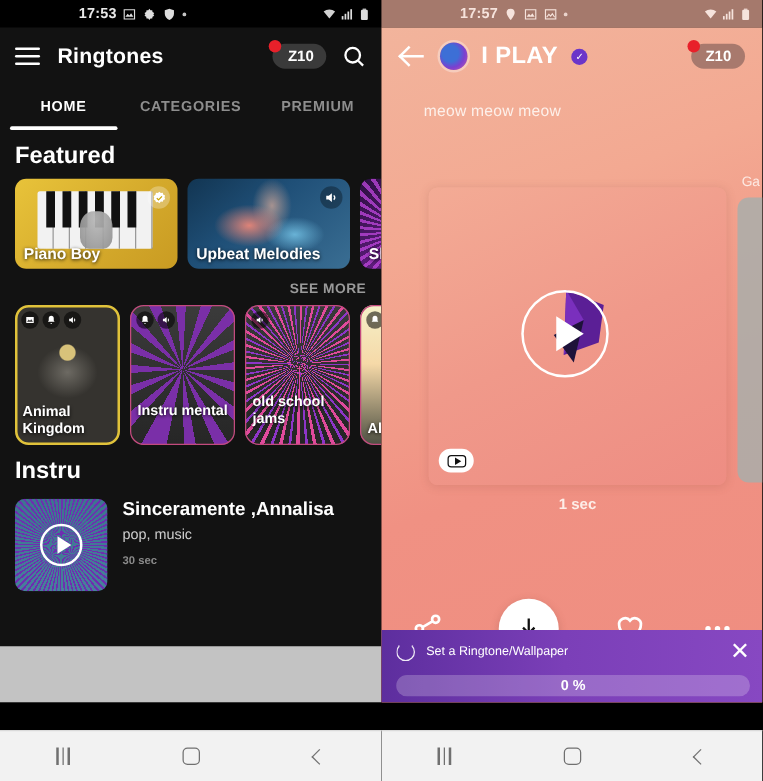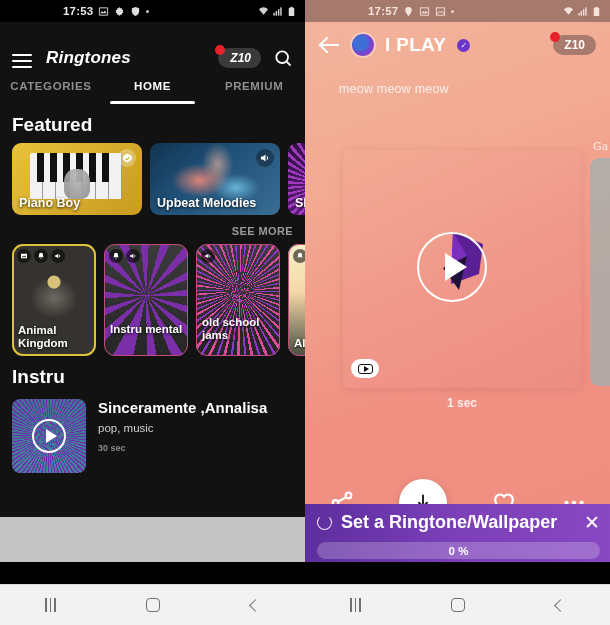--- a/index.html
+++ b/index.html
@@ -17,22 +17,22 @@
   .sb-time { font-size:11.5px; letter-spacing:.2px; }
   .sb-ico { width:11px; height:11px; display:block; }
   .sb-dot { width:3px; height:3px; border-radius:50%; background:currentColor;
     opacity:.85; }
   .sb-dark { background:#000; color:#e8e8e8; }
   .sb-salmon { background:#a5796c; color:#f6e3dc; }
 
   
   .app-dark { background:#121212; height:540px; position:relative;
     overflow:hidden; }
-  .appbar { height:46px; display:flex; align-items:flex-end; padding:0 12px;
-    gap:14px;font-style:italic; }
+  .appbar { height:46px; display:flex; align-items:center; padding:0 12px;
+    gap:14px; }
   .hamburger { display:flex; flex-direction:column; gap:4px; width:20px;
     cursor:pointer; }
   .hamburger i { display:block; height:2px; background:#fff; border-radius:2px; }
   .app-title { color:#fff; font-size:17px; font-weight:bold;
     letter-spacing:.2px; }
   .appbar-right { margin-left:auto; display:flex; align-items:center;
     gap:12px; }
   .coin-badge { position:relative; background:#3a3a3a; border-radius:12px;
     padding:3px 10px 3px 12px; color:#fff; font-size:12px; font-weight:bold;
     display:flex; align-items:center; }
@@ -188,21 +188,21 @@
     display:flex; align-items:center; justify-content:center;
     box-shadow:0 2px 7px rgba(120,60,50,.25); cursor:pointer; }
 
   .snack { position:absolute; left:0; right:0; bottom:0; height:58px;
     background:linear-gradient(90deg,#5d2e9e 0%,#7b3fb8 48%,#8748c2 100%);
     padding:8px 10px 0 12px; }
   .snack-row { display:flex; align-items:center; gap:9px; }
   .spinner { width:15px; height:15px; border-radius:50%;
     border:1.8px solid rgba(255,255,255,.9); border-top-color:transparent;
     flex:0 0 auto; }
-  .snack-txt { color:#fff; font-size:18px; font-weight:bold; }
+  .snack-txt { color:#fff; font-size:10px; font-weight:normal; }
   .close-x { margin-left:auto; color:#fff; font-size:19px; line-height:1;
     font-weight:300; cursor:pointer; }
   .prog { margin-top:9px; height:17px; border-radius:9px;
     background:rgba(255,255,255,.22); display:flex; align-items:center;
     justify-content:center; }
   .prog span { color:#fff; font-size:11.5px; font-weight:bold; }
 
   
   .navbar { position:absolute; left:0; bottom:0; width:100%; height:41px;
     background:#f2f2f2; display:flex; align-items:center;
@@ -270,22 +270,22 @@
             <span>Z10</span>
           </div>
           <svg width="20" height="20" viewBox="0 0 24 24" fill="none" stroke="#fff" stroke-width="2.2">
               <circle cx="11" cy="11" r="7"></circle>
               <path d="M16.5 16.5L21 21"></path>
             </svg>
         </div>
       </div>
 
       <div class="tabs">
+        <div class="tab on">HOME</div>
         <div class="tab">CATEGORIES</div>
-        <div class="tab on">HOME</div>
         <div class="tab">PREMIUM</div>
       </div>
 
       <div class="sec-head">
         <div class="sec-title">Featured</div>
       </div>
       <div class="hrow">
         <div class="fcard fc1">
           <div class="piano">
               <i></i>

